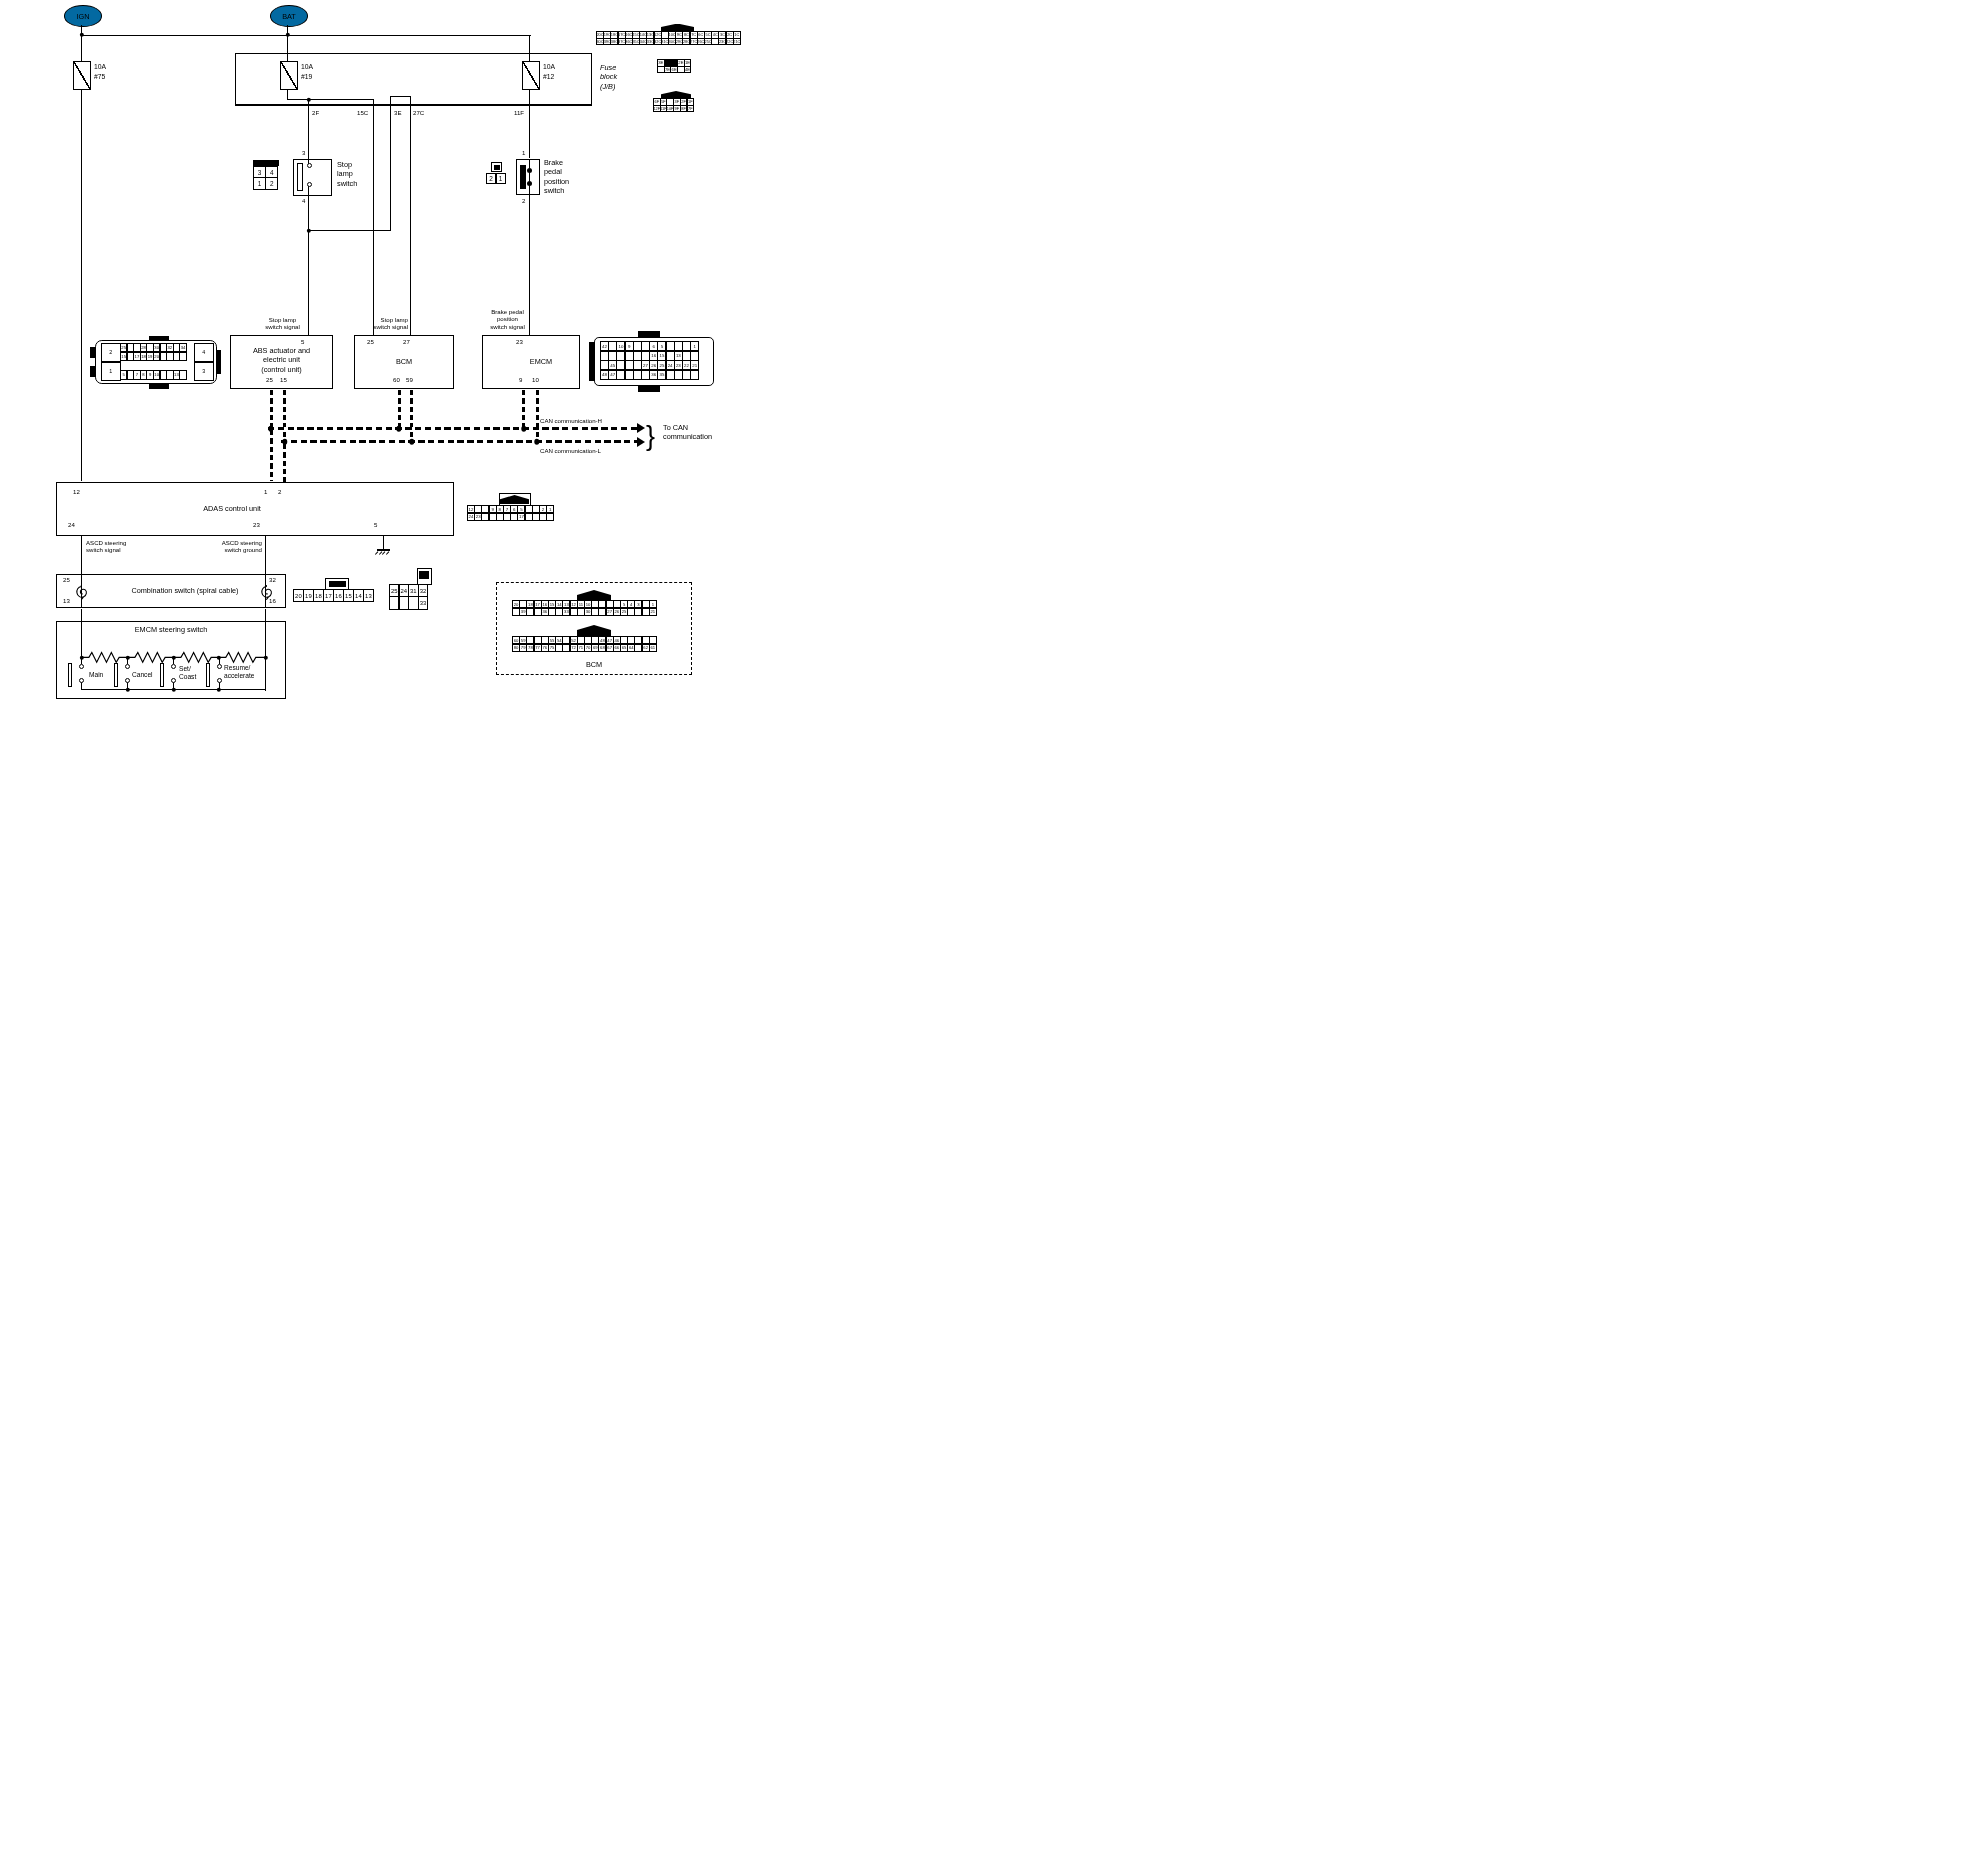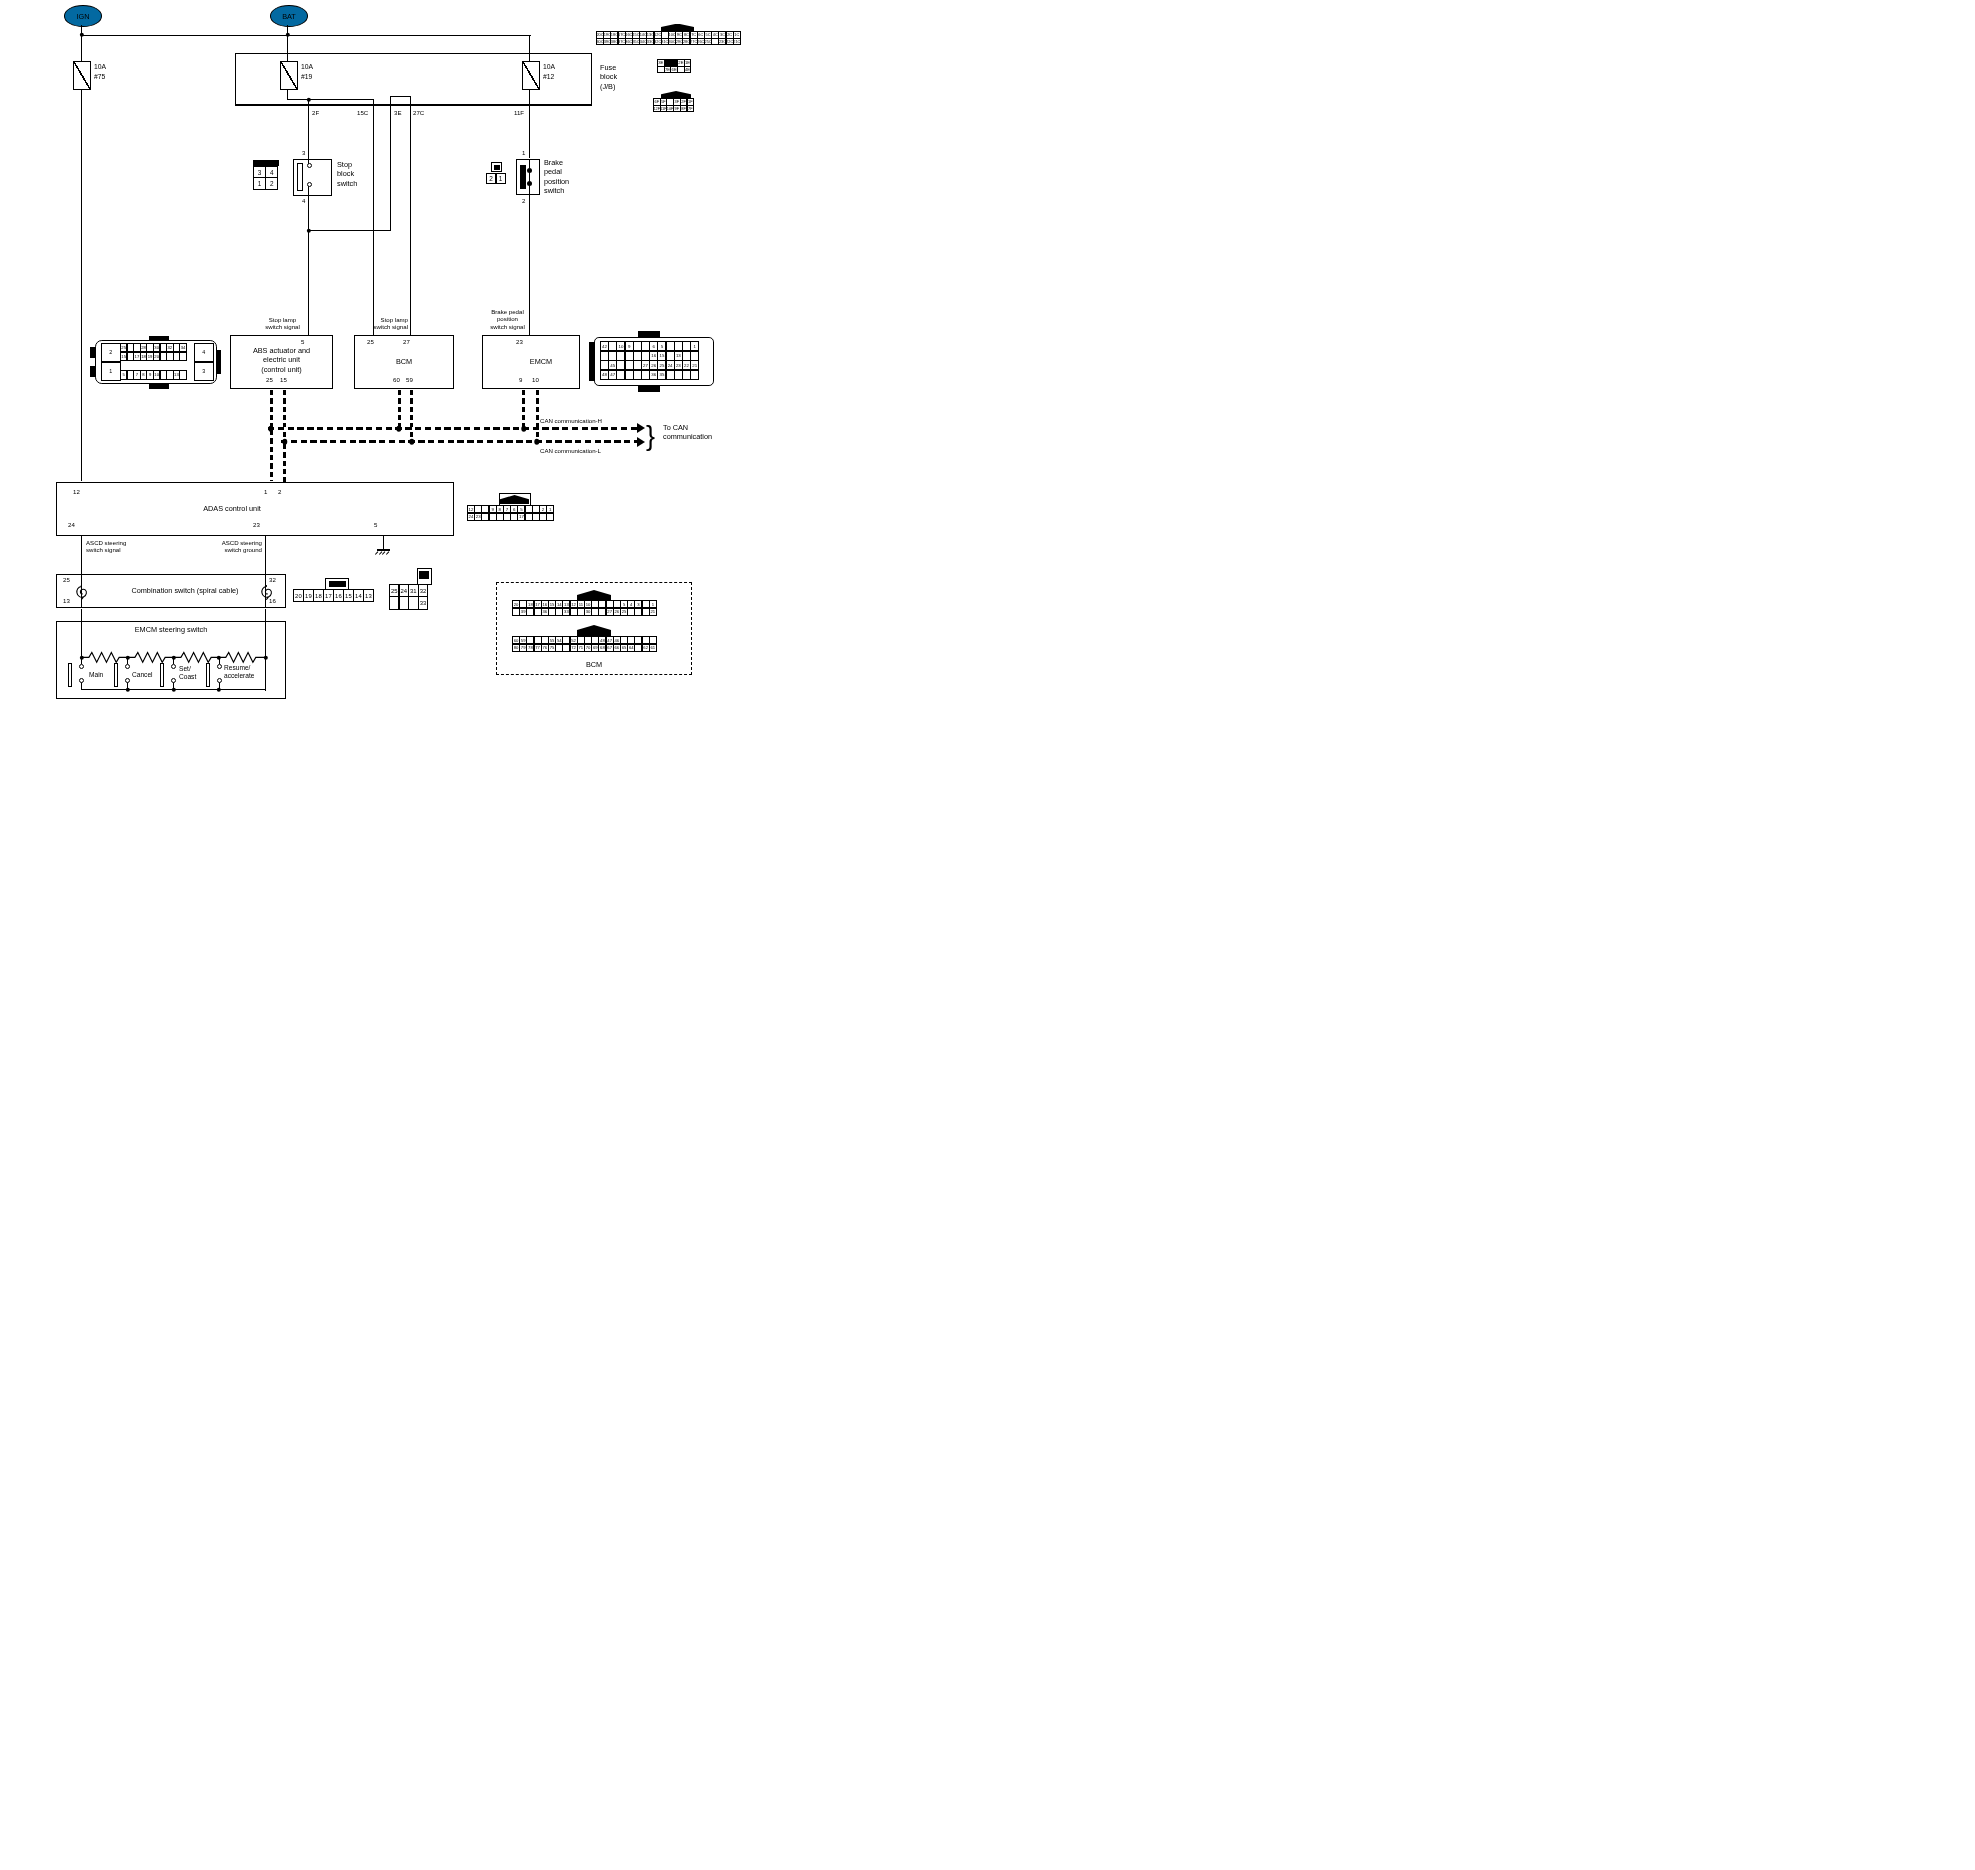--- a/index.html
+++ b/index.html
@@ -91,42 +91,42 @@
 
   <div class="fuse" style="left:73px;top:61px;"></div>
   <div class="fuse" style="left:280px;top:61px;"></div>
   <div class="fuse" style="left:522px;top:61px;"></div>
   <div class="t" style="left:94px;top:63px;font-size:6.8px;">10A</div>
   <div class="t" style="left:94px;top:73px;font-size:6.8px;">#75</div>
   <div class="t" style="left:301px;top:63px;font-size:6.8px;">10A</div>
   <div class="t" style="left:301px;top:73px;font-size:6.8px;">#19</div>
   <div class="t" style="left:543px;top:63px;font-size:6.8px;">10A</div>
   <div class="t" style="left:543px;top:73px;font-size:6.8px;">#12</div>
-  <div class="t title" style="left:600px;top:63px;">Fuse
+  <div class="t title" style="left:600px;top:63px;font-style:italic;">Fuse
 block
 (J/B)</div>
 
   <div class="t" style="left:312px;top:109px;">2F</div>
   <div class="t" style="left:357px;top:109px;">15C</div>
   <div class="t" style="left:394px;top:109px;">3E</div>
   <div class="t" style="left:413px;top:109px;">27C</div>
   <div class="t" style="left:514px;top:109px;">11F</div>
 
   <div class="jd" style="left:82px;top:35px;"></div>
   <div class="jd" style="left:288px;top:35px;"></div>
   <div class="jd" style="left:309px;top:100px;"></div>
   <div class="jd" style="left:309px;top:231px;"></div>
 
   <div class="bar" style="left:297px;top:163px;width:6.4px;height:28px;"></div>
   <div class="circ" style="left:307px;top:163px;"></div>
   <div class="circ" style="left:307px;top:182px;"></div>
   <div class="t" style="left:302px;top:149px;">3</div>
   <div class="t" style="left:302px;top:197px;">4</div>
   <div class="t title" style="left:337px;top:160px;">Stop
-block
+lamp
 switch</div>
   <div class="fillrect" style="left:253px;top:160px;width:26px;height:6.4px;"></div>
   <div class="conn" style="left:253px;top:166px;--cw:13px;--ch:12.2px;--fs:6.4px;">
       <div class="crow">
         <div class="ccell">3</div>
         <div class="ccell">4</div>
       </div>
       <div class="crow">
         <div class="ccell">1</div>
         <div class="ccell">2</div>

